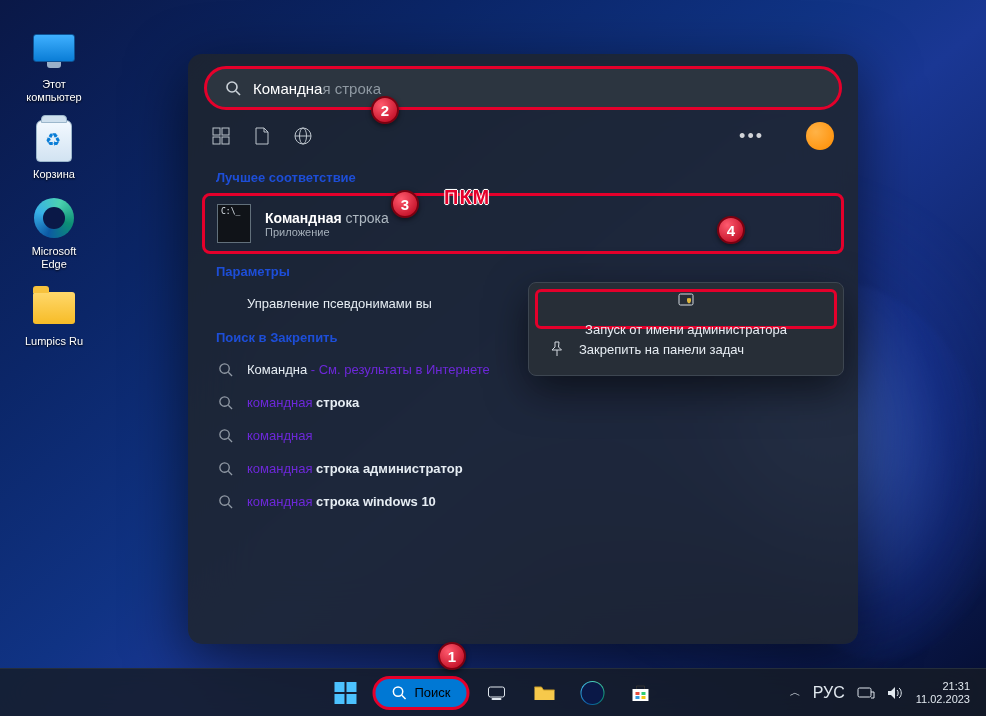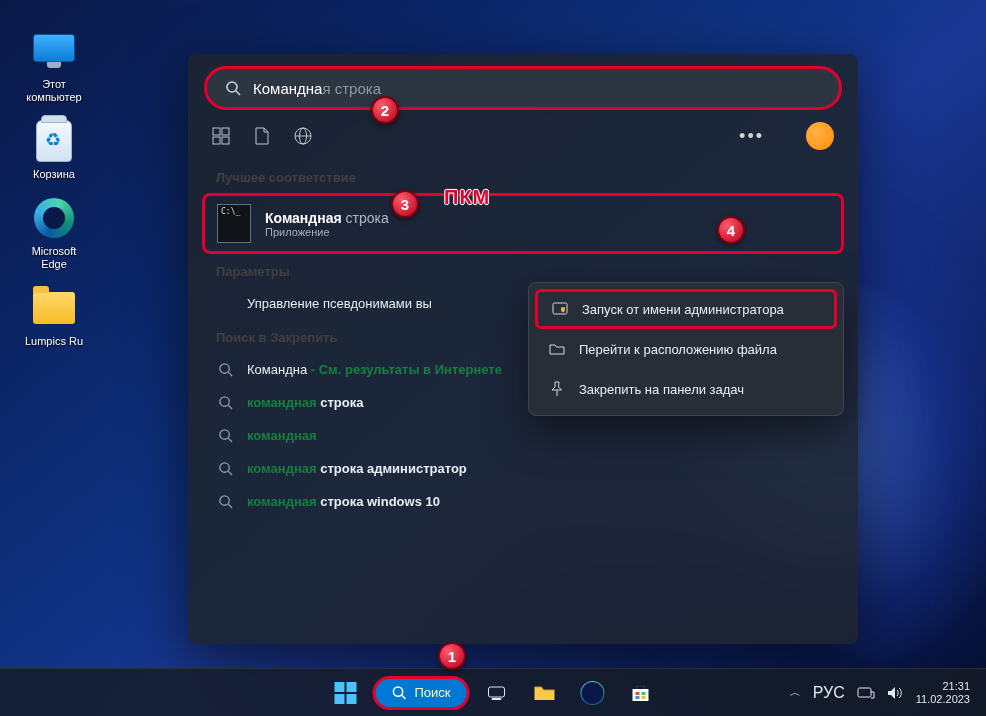--- a/index.html
+++ b/index.html
@@ -15,58 +15,58 @@
 .monitor-body { width:42px; height:28px; background:linear-gradient(#3fb0ff,#0a7dd6); border:1px solid #0e5395; border-radius:3px; }
 .monitor-stand { width:14px; height:6px; background:#9bb0c8; margin:0 auto; border-radius:0 0 3px 3px; }
 .bin { width:36px; height:42px; background:linear-gradient(#f3f9ff,#d2e3f2); border:1px solid #9cb7cc; border-radius:6px 6px 4px 4px; position:relative; }
 .bin::before { content:""; position:absolute; top:-6px; left:4px; right:4px; height:6px; background:#cfe0ee; border:1px solid #9cb7cc; border-radius:4px 4px 0 0; }
 .recycle { position:absolute; font-size:18px; color:#0a7dd6; top:8px; left:8px; }
 .folder { width:42px; height:32px; background:linear-gradient(#ffd86b,#f7bc27); border-radius:3px; position:relative; }
 .folder::before { content:""; position:absolute; top:-6px; left:0; width:16px; height:7px; background:#f7c23d; border-radius:3px 3px 0 0; }
 .edge-ico { width:40px; height:40px; border-radius:50%; background:conic-gradient(from 200deg,#0c59a4,#37b0e9,#4cd3b1,#0c8f74,#0c59a4); display:flex; align-items:center; justify-content:center; }
 .edge-ico::after { content:""; width:22px; height:22px; border-radius:50%; background:#0a1847; }
 
-.search-panel { position:absolute; left:188px; top:54px; width:670px; height:590px; background:#1e252dd9; backdrop-filter:blur(30px); border-radius:8px; box-shadow:0 18px 60px rgba(0,0,0,.6); padding:12px 0 0; }
+.search-panel { position:absolute; left:188px; top:54px; width:670px; height:590px; background:#1e252dd9; backdrop-filter:blur(30px); border-radius:14px; box-shadow:0 18px 60px rgba(0,0,0,.6); padding:12px 0 0; }
 .search-box-wrap { margin:0 16px 12px; }
 .search-box { background:#2c3540; border:3px solid #e4002b; border-radius:22px; height:44px; display:flex; align-items:center; padding:0 18px; }
 .search-box .mag { margin-right:12px; opacity:.85; }
 .search-text { font-size:15px; color:#fff; }
 .search-text .ghost { color:#8f99a2; }
 .filter-row { display:flex; align-items:center; padding:0 24px 10px; gap:24px; }
 .filter-ico { opacity:.8; cursor:pointer; }
 .spacer { flex:1; }
 .dots { font-size:18px; opacity:.8; cursor:pointer; letter-spacing:2px; }
 .avatar { width:28px; height:28px; border-radius:50%; background:radial-gradient(circle at 35% 35%,#ffb347,#ff8c00); margin-left:18px; cursor:pointer; }
 
-.section-head { font-size:13px; font-weight:600; color:#404040; padding:10px 28px 8px; }
+.section-head { font-size:13px; font-weight:600; color:#1d4ed8; padding:10px 28px 8px; }
 .best-match { margin:0 14px; padding:8px 12px; border:3px solid #e4002b; border-radius:8px; display:flex; align-items:center; gap:14px; cursor:pointer; }
 .bm-ico { width:34px; height:39px; background:#101318; border:1px solid #62707b; display:flex; align-items:flex-start; padding:3px 3px; }
 .bm-ico .curs { color:#d9e1e8; font-size:8px; font-family:monospace; line-height:8px; }
 .bm-txt .t1 { font-size:14px; } .bm-txt .t1 .ghost { color:#aeb8c1; }
 .bm-txt .t2 { font-size:11px; color:#a5b0ba; }
 
 .list-row { display:flex; align-items:flex-start; gap:14px; padding:9px 30px; font-size:13px; color:#e6edf3; cursor:pointer; }
 .list-row .mag { opacity:.7; width:15px; height:15px; }
-.sub { color:#15803d; font-weight:700; }
+.sub { color:#6d28d9; font-weight:400; }
 .bold { font-weight:600; }
 
 .context-menu { position:absolute; top:228px; right:14px; width:316px; background:#272e37; border:1px solid #3d4651; border-radius:8px; padding:6px; box-shadow:0 14px 40px rgba(0,0,0,.55); }
 .ctx-item { display:flex; align-items:center; gap:14px; height:40px; padding:0 14px; font-size:13px; color:#e7edf3; border-radius:6px; cursor:pointer; }
-.ctx-item.hl { border:3px solid #e4002b; }
+.ctx-item.hl { border:3px solid #e4002b;flex-direction:column; }
 .ctx-item svg, .ctx-item .ic { width:16px; height:16px; flex-shrink:0; opacity:.9; }
 
 .marker { position:absolute; width:28px; height:28px; border-radius:50%; background:radial-gradient(circle at 35% 30%,#ff5a6e,#b50018); color:#fff; font-weight:700; font-size:15px; display:flex; align-items:center; justify-content:center; border:2px solid #7a0010; box-shadow:0 2px 5px rgba(0,0,0,.5); z-index:50; }
 .pk-m { position:absolute; font-size:20px; font-weight:800; color:#e4002b; text-shadow:0 0 2px #fff,-1px 0 #fff,1px 0 #fff,0 1px #fff,0 -1px #fff; letter-spacing:1px; z-index:50; }
 
 .taskbar { position:absolute; bottom:0; left:0; right:0; height:48px; background:rgba(22,28,38,.82); backdrop-filter:blur(20px); display:flex; align-items:center; border-top:1px solid #252e3a; }
 .tb-center { position:absolute; left:50%; transform:translateX(-50%); display:flex; align-items:center; gap:6px; }
 .tb-btn { width:42px; height:38px; display:flex; align-items:center; justify-content:center; border-radius:5px; cursor:pointer; }
 .winlogo { width:22px; height:22px; display:grid; grid-template:1fr 1fr/1fr 1fr; gap:2px; }
 .winlogo div { background:#4cc2ff; }
-.search-pill { background:#0078d4; color:#fef9c3; border-radius:18px; height:34px; padding:0 16px; display:flex; align-items:center; gap:8px; font-size:13px; border:3px solid #e4002b; cursor:pointer; }
+.search-pill { background:#0078d4; color:#000000; border-radius:18px; height:34px; padding:0 16px; display:flex; align-items:center; gap:8px; font-size:13px; border:3px solid #e4002b; cursor:pointer; }
 .tray { margin-left:auto; display:flex; align-items:center; gap:12px; padding-right:16px; font-size:11px; color:#e1e8ef; }
 .tray .caret { cursor:pointer; font-size:11px; }
 .tray .lang { font-size:16px; cursor:pointer; }
 .tray .net, .tray .vol { cursor:pointer; }
 .clock { text-align:right; line-height:13px; cursor:pointer; }
 
 svg { display:block; }
 </style>
 </head>
 <body>
@@ -191,26 +191,20 @@
       <span><span class="sub">командная</span><span class="bold"> строка windows 10</span></span>
     </div>
 
   <div class="context-menu">
     <div class="ctx-item hl">
       <svg viewBox="0 0 16 16">
           <rect x="1" y="2" width="14" height="11" rx="1.5" stroke="#e7edf3" fill="none"></rect>
           <path d="M11 6l2 .6v2c0 1.5-1 2.6-2 3-1-.4-2-1.5-2-3v-2z" fill="#f2c53d"></path>
         </svg>
       <span>Запуск от имени администратора</span>
-    </div>
-    <div class="ctx-item">
-      <svg viewBox="0 0 16 16">
-          <path d="M1 4h5l1.5 2H15v7H1z" stroke="#e7edf3" fill="none"></path>
-        </svg>
-      <span>Перейти к расположению файла</span>
     </div>
     <div class="ctx-item">
       <svg viewBox="0 0 16 16">
           <path d="M6 1h4l-.5 5 3 3H3l3-3z M8 9v6" stroke="#e7edf3" fill="none" stroke-linejoin="round"></path>
         </svg>
       <span>Закрепить на панели задач</span>
     </div>
   </div>
 </div>
 

